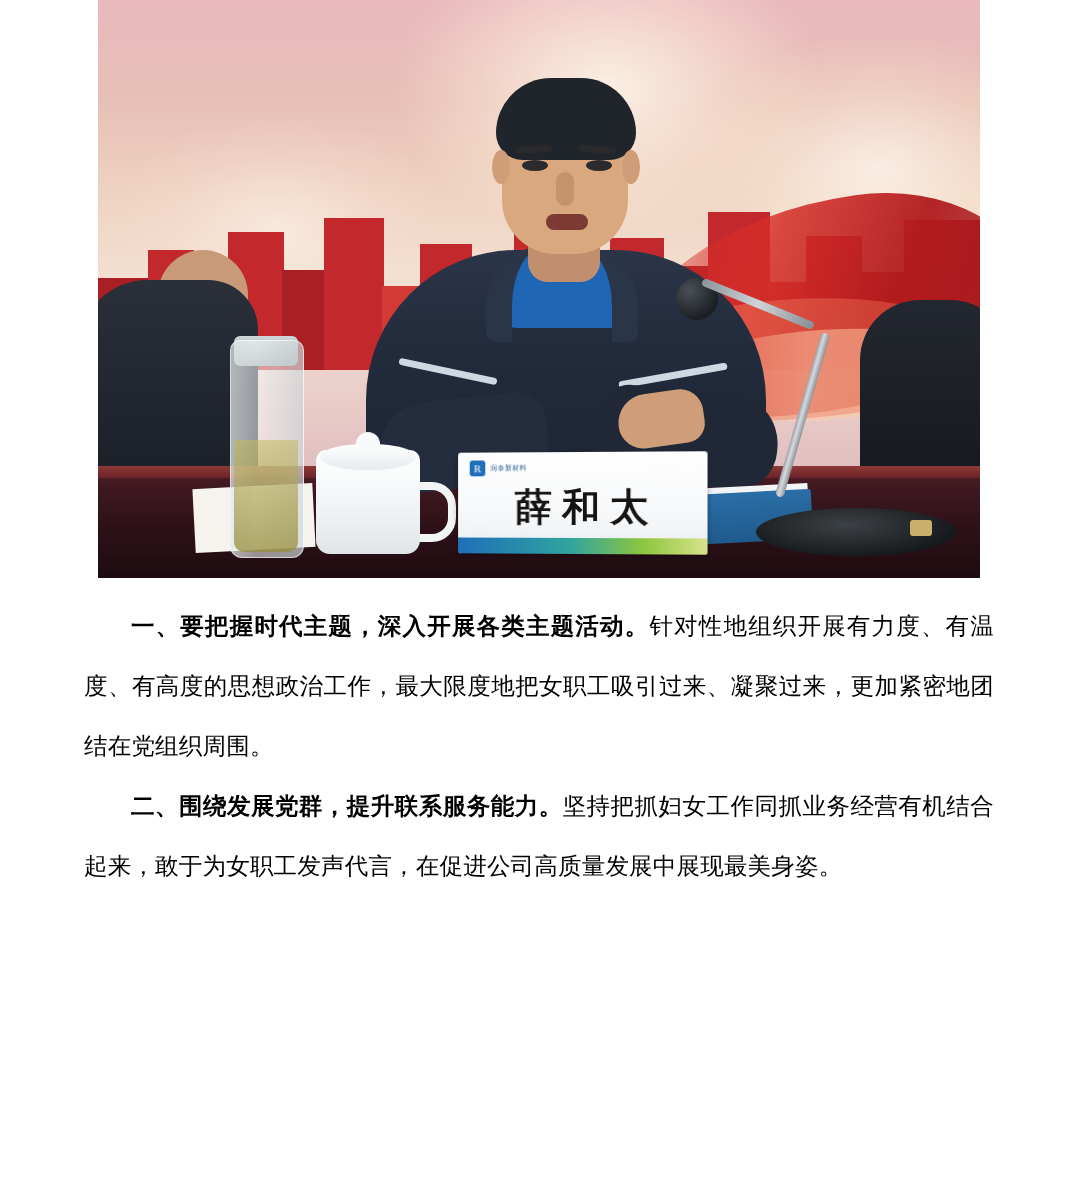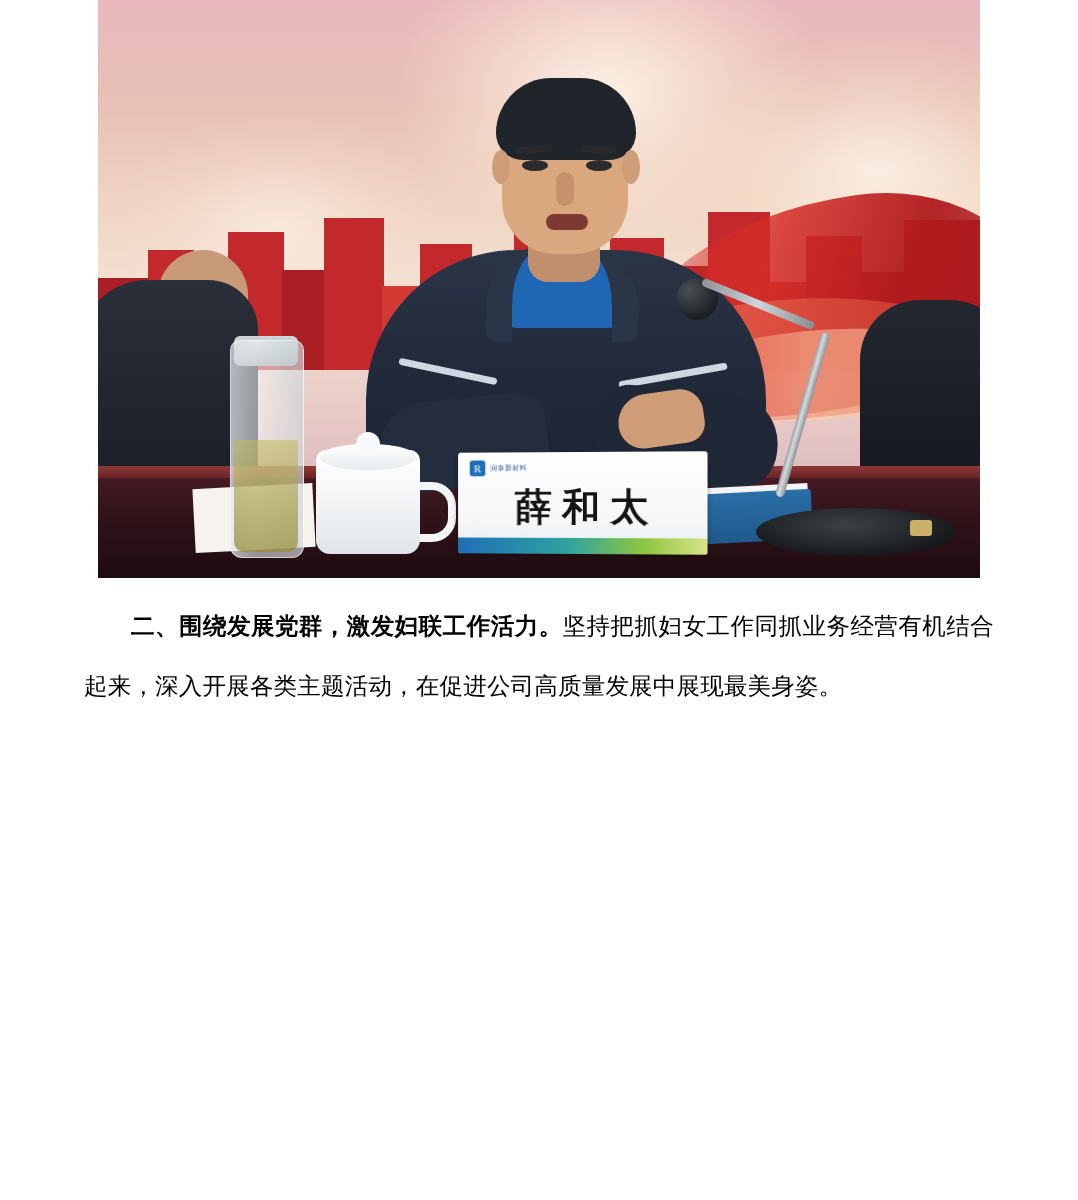--- a/index.html
+++ b/index.html
@@ -500,16 +500,17 @@
           <span class="mark">R</span>
           <span class="co">润泰新材料</span>
         </div>
         <div class="nameplate-name">薛和太</div>
         <div class="nameplate-foot"></div>
       </div>
     </div>
   </div>
 
   <div class="body-text">
-    <p class="para" id="p-2"><b>二、围绕发展党群，激发妇联工作活力。</b><span>坚持把抓妇女工作同抓业务经营有机结合起来，深入开展各类主题活动，在促进公司高质量发展中展现最美身姿。</span></p>
+    <p class="para" id="p-1"><b>一、要把握时代主题，深入开展各类主题活动。</b><span>针对性地组织开展有力度、有温度、有高度的思想政治工作，最大限度地把女职工吸引过来、凝聚过来，更加紧密地团结在党组织周围。</span></p>
+    <p class="para" id="p-2"><b>二、围绕发展党群，提升联系服务能力。</b><span>坚持把抓妇女工作同抓业务经营有机结合起来，敢于为女职工发声代言，在促进公司高质量发展中展现最美身姿。</span></p>
   </div>
 
 </div>
 
 </body></html>

